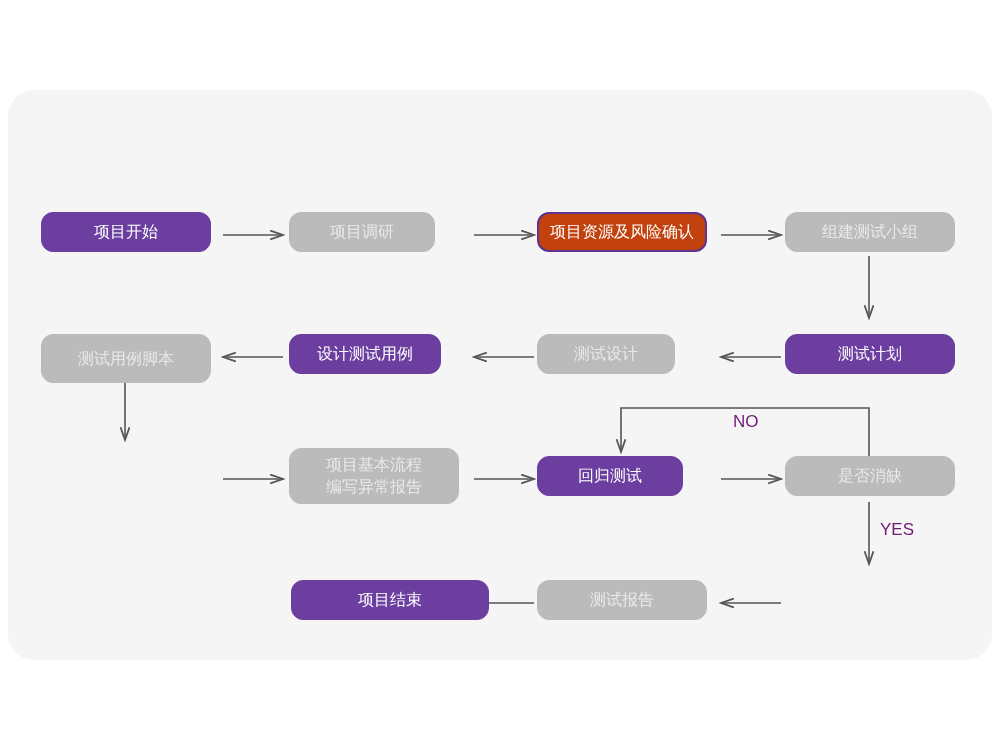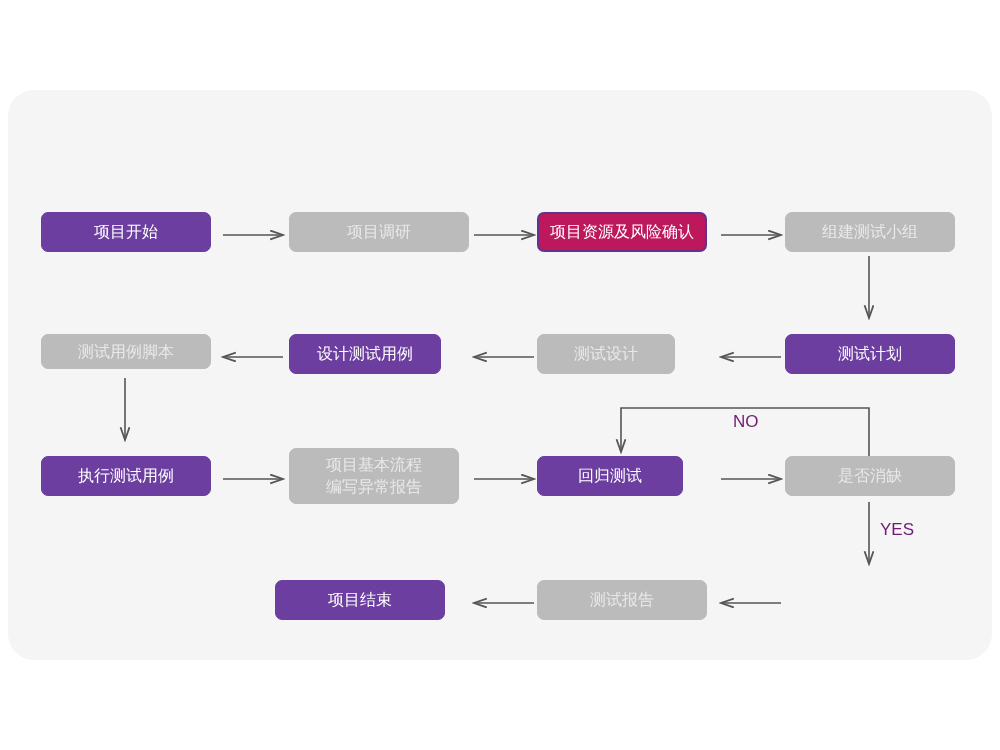--- a/index.html
+++ b/index.html
@@ -33,35 +33,35 @@
     color: #2d2d2d;
     letter-spacing: 2px;
   }
 
   .node {
     position: absolute;
     display: flex;
     align-items: center;
     justify-content: center;
     text-align: left;
-    border-radius: 7px;
+    border-radius: 12px;
     font-size: 16px;
     line-height: 1.35;
     box-sizing: border-box;
     user-select: none;
   }
 
   .node.purple {
     background: #6b3ea0;
     color: #ffffff;
     border: 1px solid #6b3ea0;
   }
 
   .node.purple-outline {
-    background: #be185d;
+    background: #c2410c;
     color: #ffffff;
     border: 2px solid #5e3290;
   }
 
   .node.gray {
     background: #bbbbbb;
     color: #e9e9e9;
     border: 1px solid #bbbbbb;
   }
 
@@ -122,66 +122,63 @@
     <line class="conn" x1="861" y1="412" x2="861" y2="474" marker-end="url(#arrowhead)"></line>
 
     <line class="conn" x1="773" y1="513" x2="713" y2="513" marker-end="url(#arrowhead)"></line>
     <line class="conn" x1="526" y1="513" x2="466" y2="513" marker-end="url(#arrowhead)"></line>
   </svg>
 
   <div class="node purple" style="left:33px; top:122px; width:170px; height:40px;">
     <span>项目开始</span>
   </div>
 
-  <div class="node gray" style="left:281px; top:122px; width:180px; height:40px;">
+  <div class="node gray" style="left:281px; top:122px; width:146px; height:40px;">
     <span>项目调研</span>
   </div>
 
   <div class="node purple-outline" style="left:529px; top:122px; width:170px; height:40px;">
     <span>项目资源及风险确认</span>
   </div>
 
   <div class="node gray" style="left:777px; top:122px; width:170px; height:40px;">
     <span>组建测试小组</span>
   </div>
 
-  <div class="node gray" style="left:33px; top:244px; width:170px; height:35px;">
+  <div class="node gray" style="left:33px; top:244px; width:170px; height:49px;">
     <span>测试用例脚本</span>
   </div>
 
   <div class="node purple" style="left:281px; top:244px; width:152px; height:40px;">
     <span>设计测试用例</span>
   </div>
 
   <div class="node gray" style="left:529px; top:244px; width:138px; height:40px;">
     <span>测试设计</span>
   </div>
 
   <div class="node purple" style="left:777px; top:244px; width:170px; height:40px;">
     <span>测试计划</span>
   </div>
 
-  <div class="node purple" style="left:33px; top:366px; width:170px; height:40px;">
-    <span>执行测试用例</span>
-  </div>
 
   <div class="node gray" style="left:281px; top:358px; width:170px; height:56px; flex-direction:column;">
     <span>项目基本流程</span>
     <span>编写异常报告</span>
   </div>
 
   <div class="node purple" style="left:529px; top:366px; width:146px; height:40px;">
     <span>回归测试</span>
   </div>
 
   <div class="node gray" style="left:777px; top:366px; width:170px; height:40px;">
     <span>是否消缺</span>
   </div>
 
-  <div class="node purple" style="left:267px; top:490px; width:170px; height:40px;">
+  <div class="node purple" style="left:283px; top:490px; width:198px; height:40px;">
     <span>项目结束</span>
   </div>
 
   <div class="node gray" style="left:529px; top:490px; width:170px; height:40px;">
     <span>测试报告</span>
   </div>
 
 
   <div class="edge-label" style="left:725px; top:322px;">NO</div>
 

